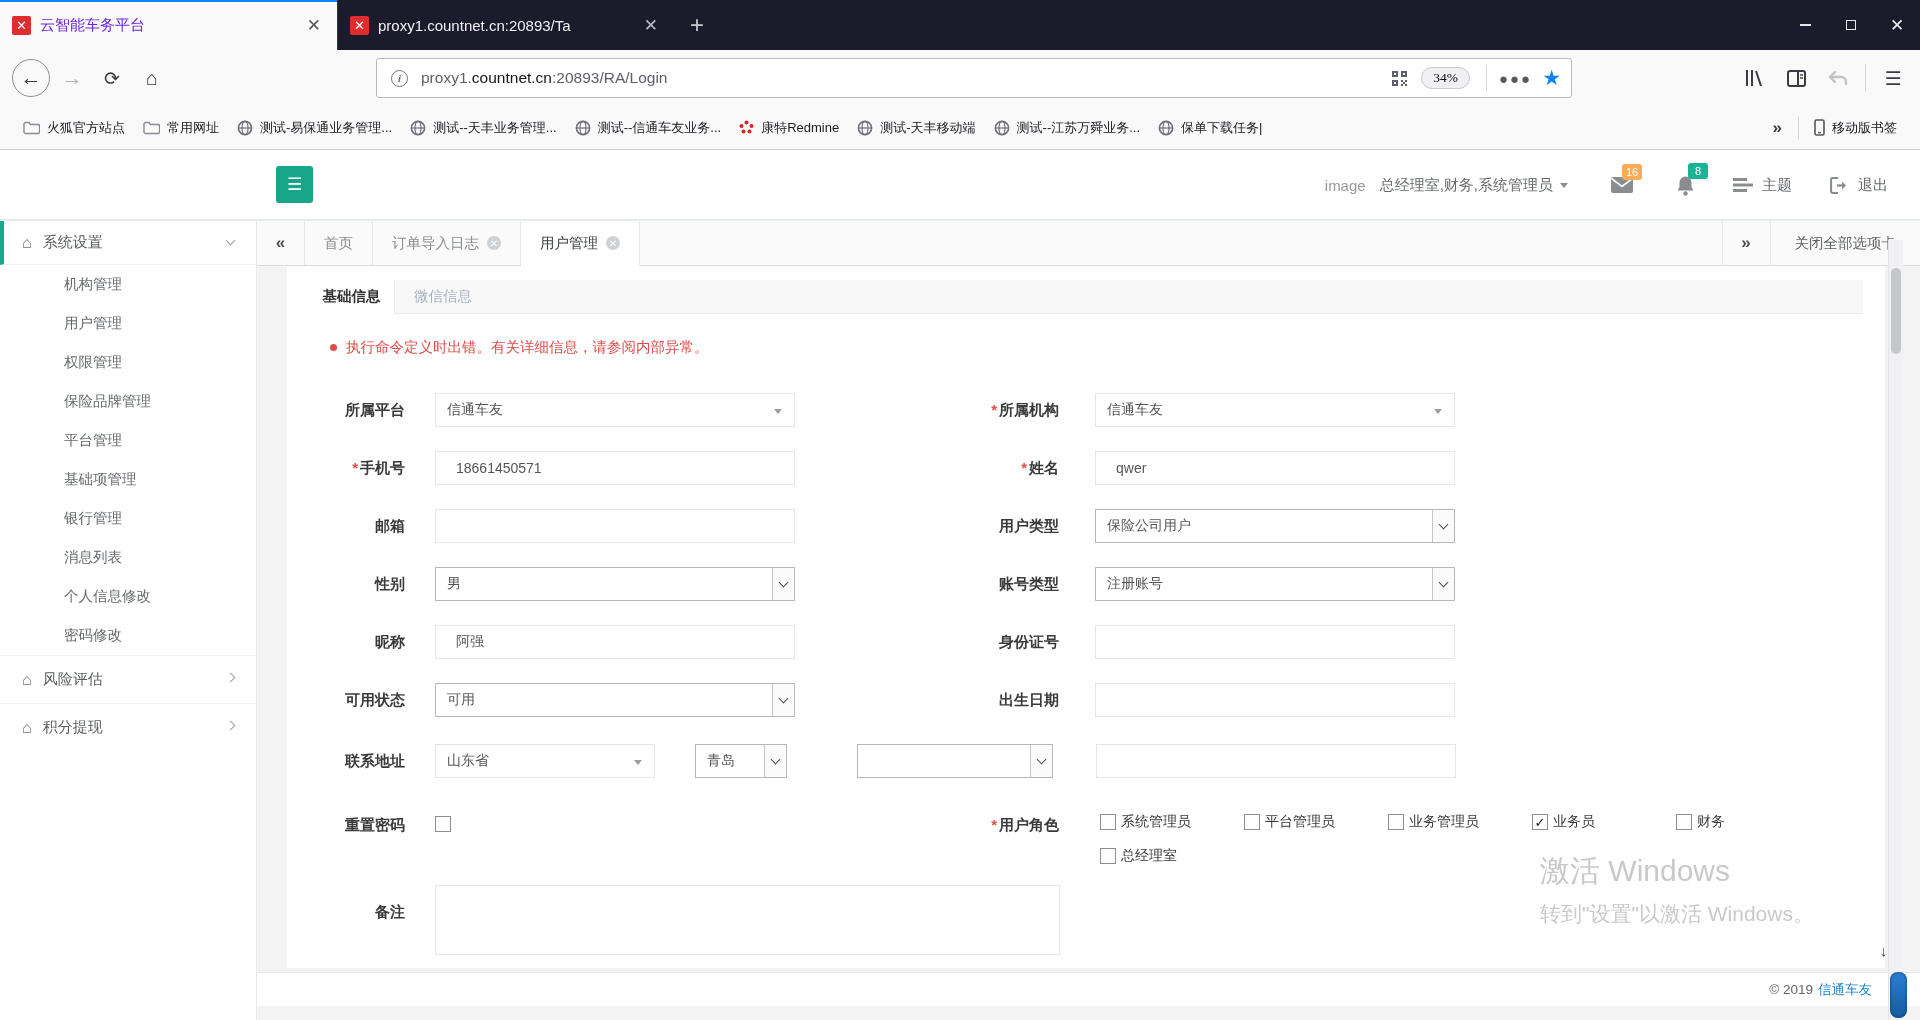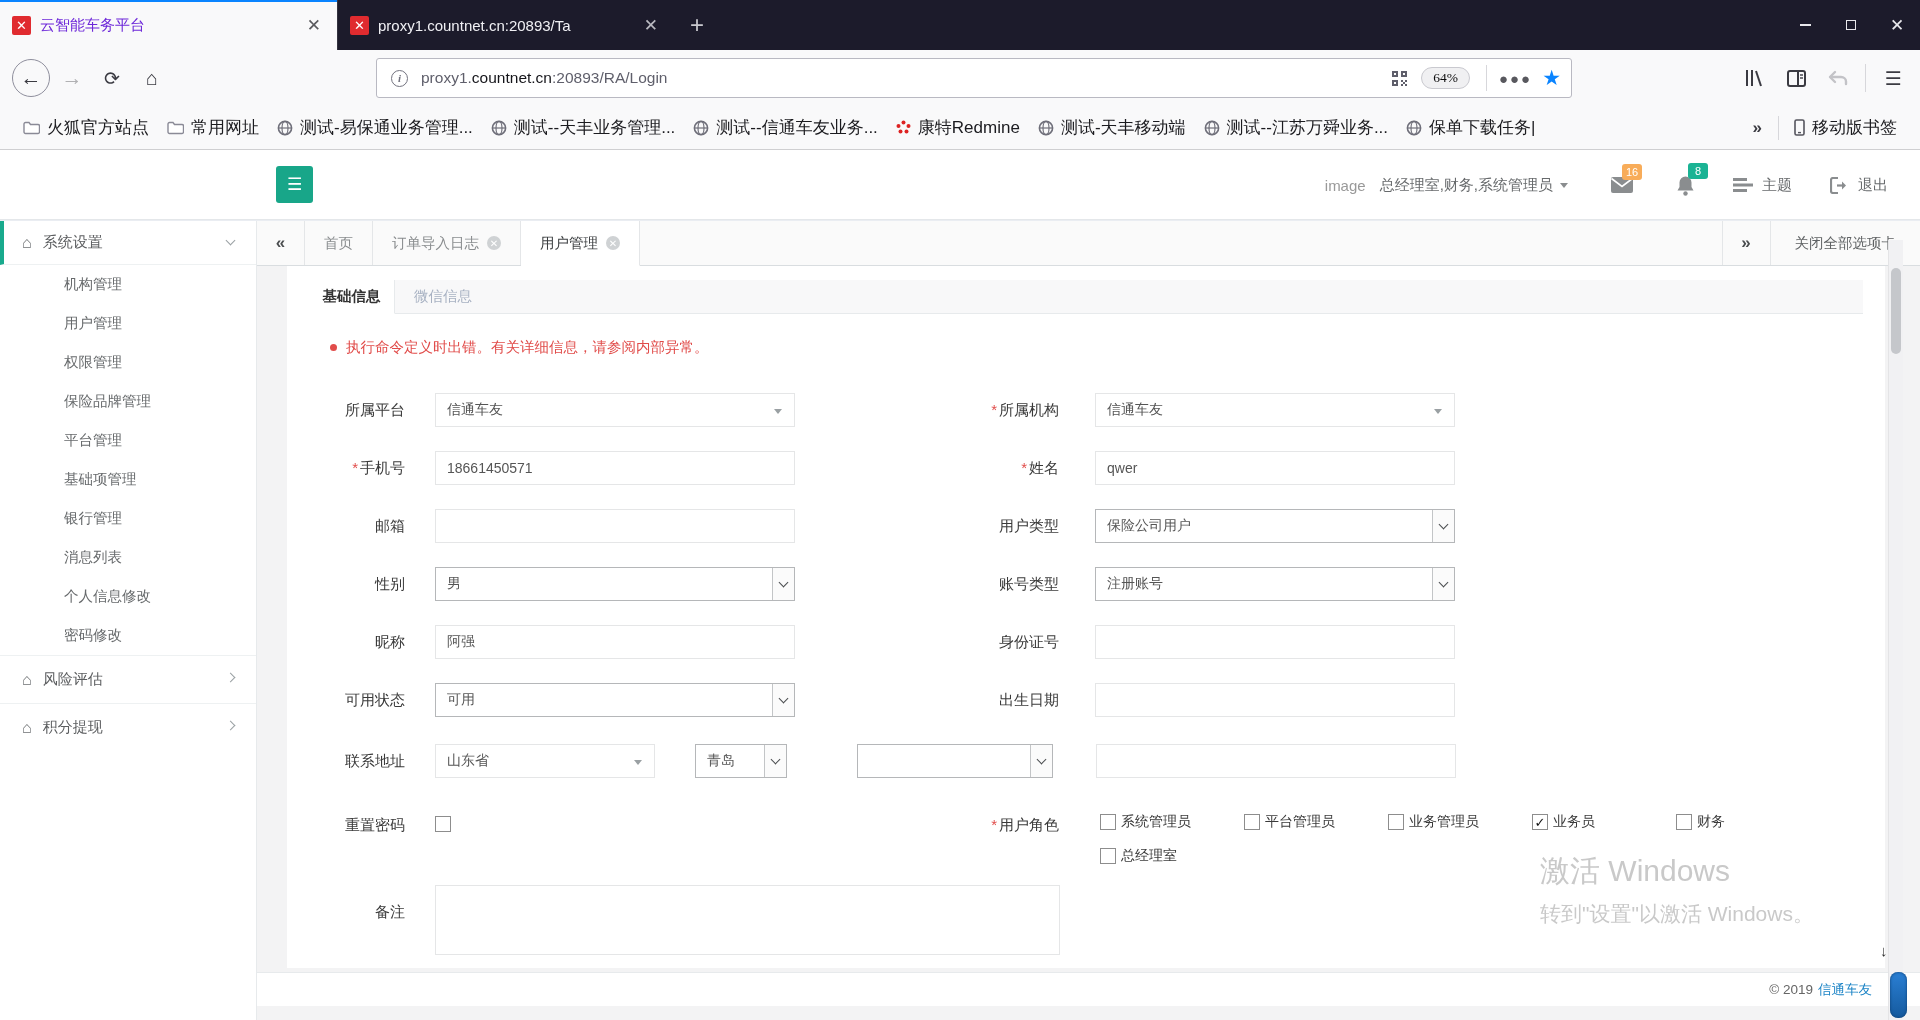--- a/index.html
+++ b/index.html
@@ -42,21 +42,21 @@
   .url-sep { width:1px; height:26px; background:#d7d7db; margin:0 12px 0 16px; }
   .dots-ic { color:#58585e; font-size:15px; letter-spacing:2px; margin-right:10px; }
   .star-ic { color:#0a84ff; font-size:21px; margin-right:10px; }
   .tb-right { position:absolute; right:6px; top:0; height:56px; display:flex; align-items:center; }
   .tb-ic { width:42px; display:flex; justify-content:center; align-items:center; }
   .tb-sep { width:1px; height:28px; background:#d7d7db; margin:0 6px; }
   .hamb { font-size:19px; color:#3b3b42; }
 
   
   .ff-bookmarks { position:absolute; left:0; top:106px; width:1920px; height:44px; background:#f9f9fa; border-bottom:1px solid #cfcfd1; display:flex; align-items:center; padding:0 14px; }
-  .bm { display:flex; align-items:center; padding:0 9px; font-size:17px; color:#1b1b1f; white-space:nowrap; }
+  .bm { display:flex; align-items:center; padding:0 9px; font-size:13px; color:#1b1b1f; white-space:nowrap; }
   .bm .bmi { margin-right:7px; display:flex; }
   .bm-right { margin-left:auto; display:flex; align-items:center; }
   .bm-chev { color:#3b3b42; font-size:17px; padding:0 10px; font-weight:bold; }
   .bm-vsep { width:1px; height:24px; background:#d7d7db; margin:0 6px; }
 
   
   .site-header { position:absolute; left:0; top:150px; width:1920px; height:70px; background:#fff; border-bottom:1px solid #e4e7ea; }
   .menu-toggle { position:absolute; left:276px; top:16px; width:37px; height:37px; background:#18a689; border-radius:3px; color:#fff; font-size:17px; display:flex; align-items:center; justify-content:center; }
   .hdr-right { position:absolute; right:32px; top:0; height:70px; display:flex; align-items:center; color:#676a6c; font-size:15px; }
   .hdr-img-label { color:#999; margin-right:14px; }
@@ -94,24 +94,24 @@
   
   .panel { position:absolute; left:30px; top:45px; width:1598px; height:702px; background:#fff; overflow:hidden; }
   .ptabs { margin:14px 0 0 22px; width:1554px; display:flex; border-bottom:1px solid #e7eaec; background:#f8f8f9; height:34px; }
   .ptabs .itab { width:86px; display:flex; align-items:center; justify-content:center; font-size:14.5px; }
   .itab.active { background:#fff; color:#333; font-weight:bold; border-right:1px solid #e7eaec; margin-bottom:-1px; border-bottom:1px solid #fff; }
   .itab.idle { width:96px; color:#a7b1c2; }
   .err-line { margin:24px 0 0 43px; color:#e14c4a; font-size:14.5px; display:flex; align-items:center; }
   .err-line .dot { width:7px; height:7px; border-radius:50%; background:#e14c4a; margin-right:9px; }
   .form { margin-top:24px; }
   .frow { display:grid; grid-template-columns:148px 360px 300px 360px 1fr; align-items:center; height:58px; }
-  .flabel { text-align:right; padding-right:30px; font-size:15px; font-weight:normal; color:#3a3a3a; white-space:nowrap; }
+  .flabel { text-align:right; padding-right:30px; font-size:15px; font-weight:bold; color:#3a3a3a; white-space:nowrap; }
   .flabel.r { padding-right:36px; }
   .req { color:#e14c4a; margin-right:2px; }
-  .tin { height:34px; border:1px solid #e5e6e7; background:#fff; font-size:14px; color:#555; padding:0 11px; width:360px; font-family:inherit; outline:none; }
+  .tin { height:34px; border:1px solid #e5e6e7; background:#fff; font-size:14px; color:#555; padding:0 20px; width:360px; font-family:inherit; outline:none; }
   .ddl { height:34px; border:1px solid #e5e6e7; background:#fff; display:flex; align-items:center; padding:0 11px; font-size:14px; color:#555; position:relative; width:360px; }
   .ddl .tri { position:absolute; right:12px; top:15px; width:0; height:0; border-left:4.5px solid transparent; border-right:4.5px solid transparent; border-top:5px solid #9aa0a3; }
   .ns { height:34px; border:1px solid #b5b7b9; background:#fff; display:flex; align-items:center; font-size:14px; color:#555; width:360px; }
   .ns .ns-val { flex:1; padding:0 11px; }
   .ns .ns-btn { width:22px; height:32px; border-left:1px solid #c3c5c7; background:#fbfbfb; display:flex; align-items:center; justify-content:center; }
   .ns .ns-btn i { width:7px; height:7px; border-right:1.6px solid #4a4d4f; border-bottom:1.6px solid #4a4d4f; transform:rotate(45deg); margin-top:-3px; }
   .addr-flex { grid-column:2/6; display:flex; align-items:center; }
   .cb { width:16px; height:16px; border:1px solid #8d8d8d; background:#fff; display:flex; align-items:center; justify-content:center; font-size:13px; color:#111; flex:0 0 auto; }
   .cb.checked::after { content:"✓"; font-weight:bold; }
   .frow.roles { height:92px; align-items:flex-start; }
@@ -181,21 +181,21 @@
               <rect x="2" y="2" width="2" height="2" fill="#fff"></rect>
               <rect x="11" y="2" width="2" height="2" fill="#fff"></rect>
               <rect x="2" y="11" width="2" height="2" fill="#fff"></rect>
               <rect x="9" y="9" width="2" height="2"></rect>
               <rect x="13" y="9" width="2" height="2"></rect>
               <rect x="11" y="11" width="2" height="2"></rect>
               <rect x="9" y="13" width="2" height="2"></rect>
               <rect x="13" y="13" width="2" height="2"></rect>
             </g>
           </svg>
-        <span class="zoom-pill">64%</span>
+        <span class="zoom-pill">34%</span>
         <span class="url-sep"></span>
         <span class="dots-ic">●●●</span>
         <span class="star-ic">★</span>
       </span>
     </div>
     <div class="tb-right">
       <div class="tb-ic">
         <svg width="20" height="18" viewBox="0 0 20 18">
             <g stroke="#3b3b42" stroke-width="2" fill="none">
               <line x1="3" y1="1" x2="3" y2="17"></line>

